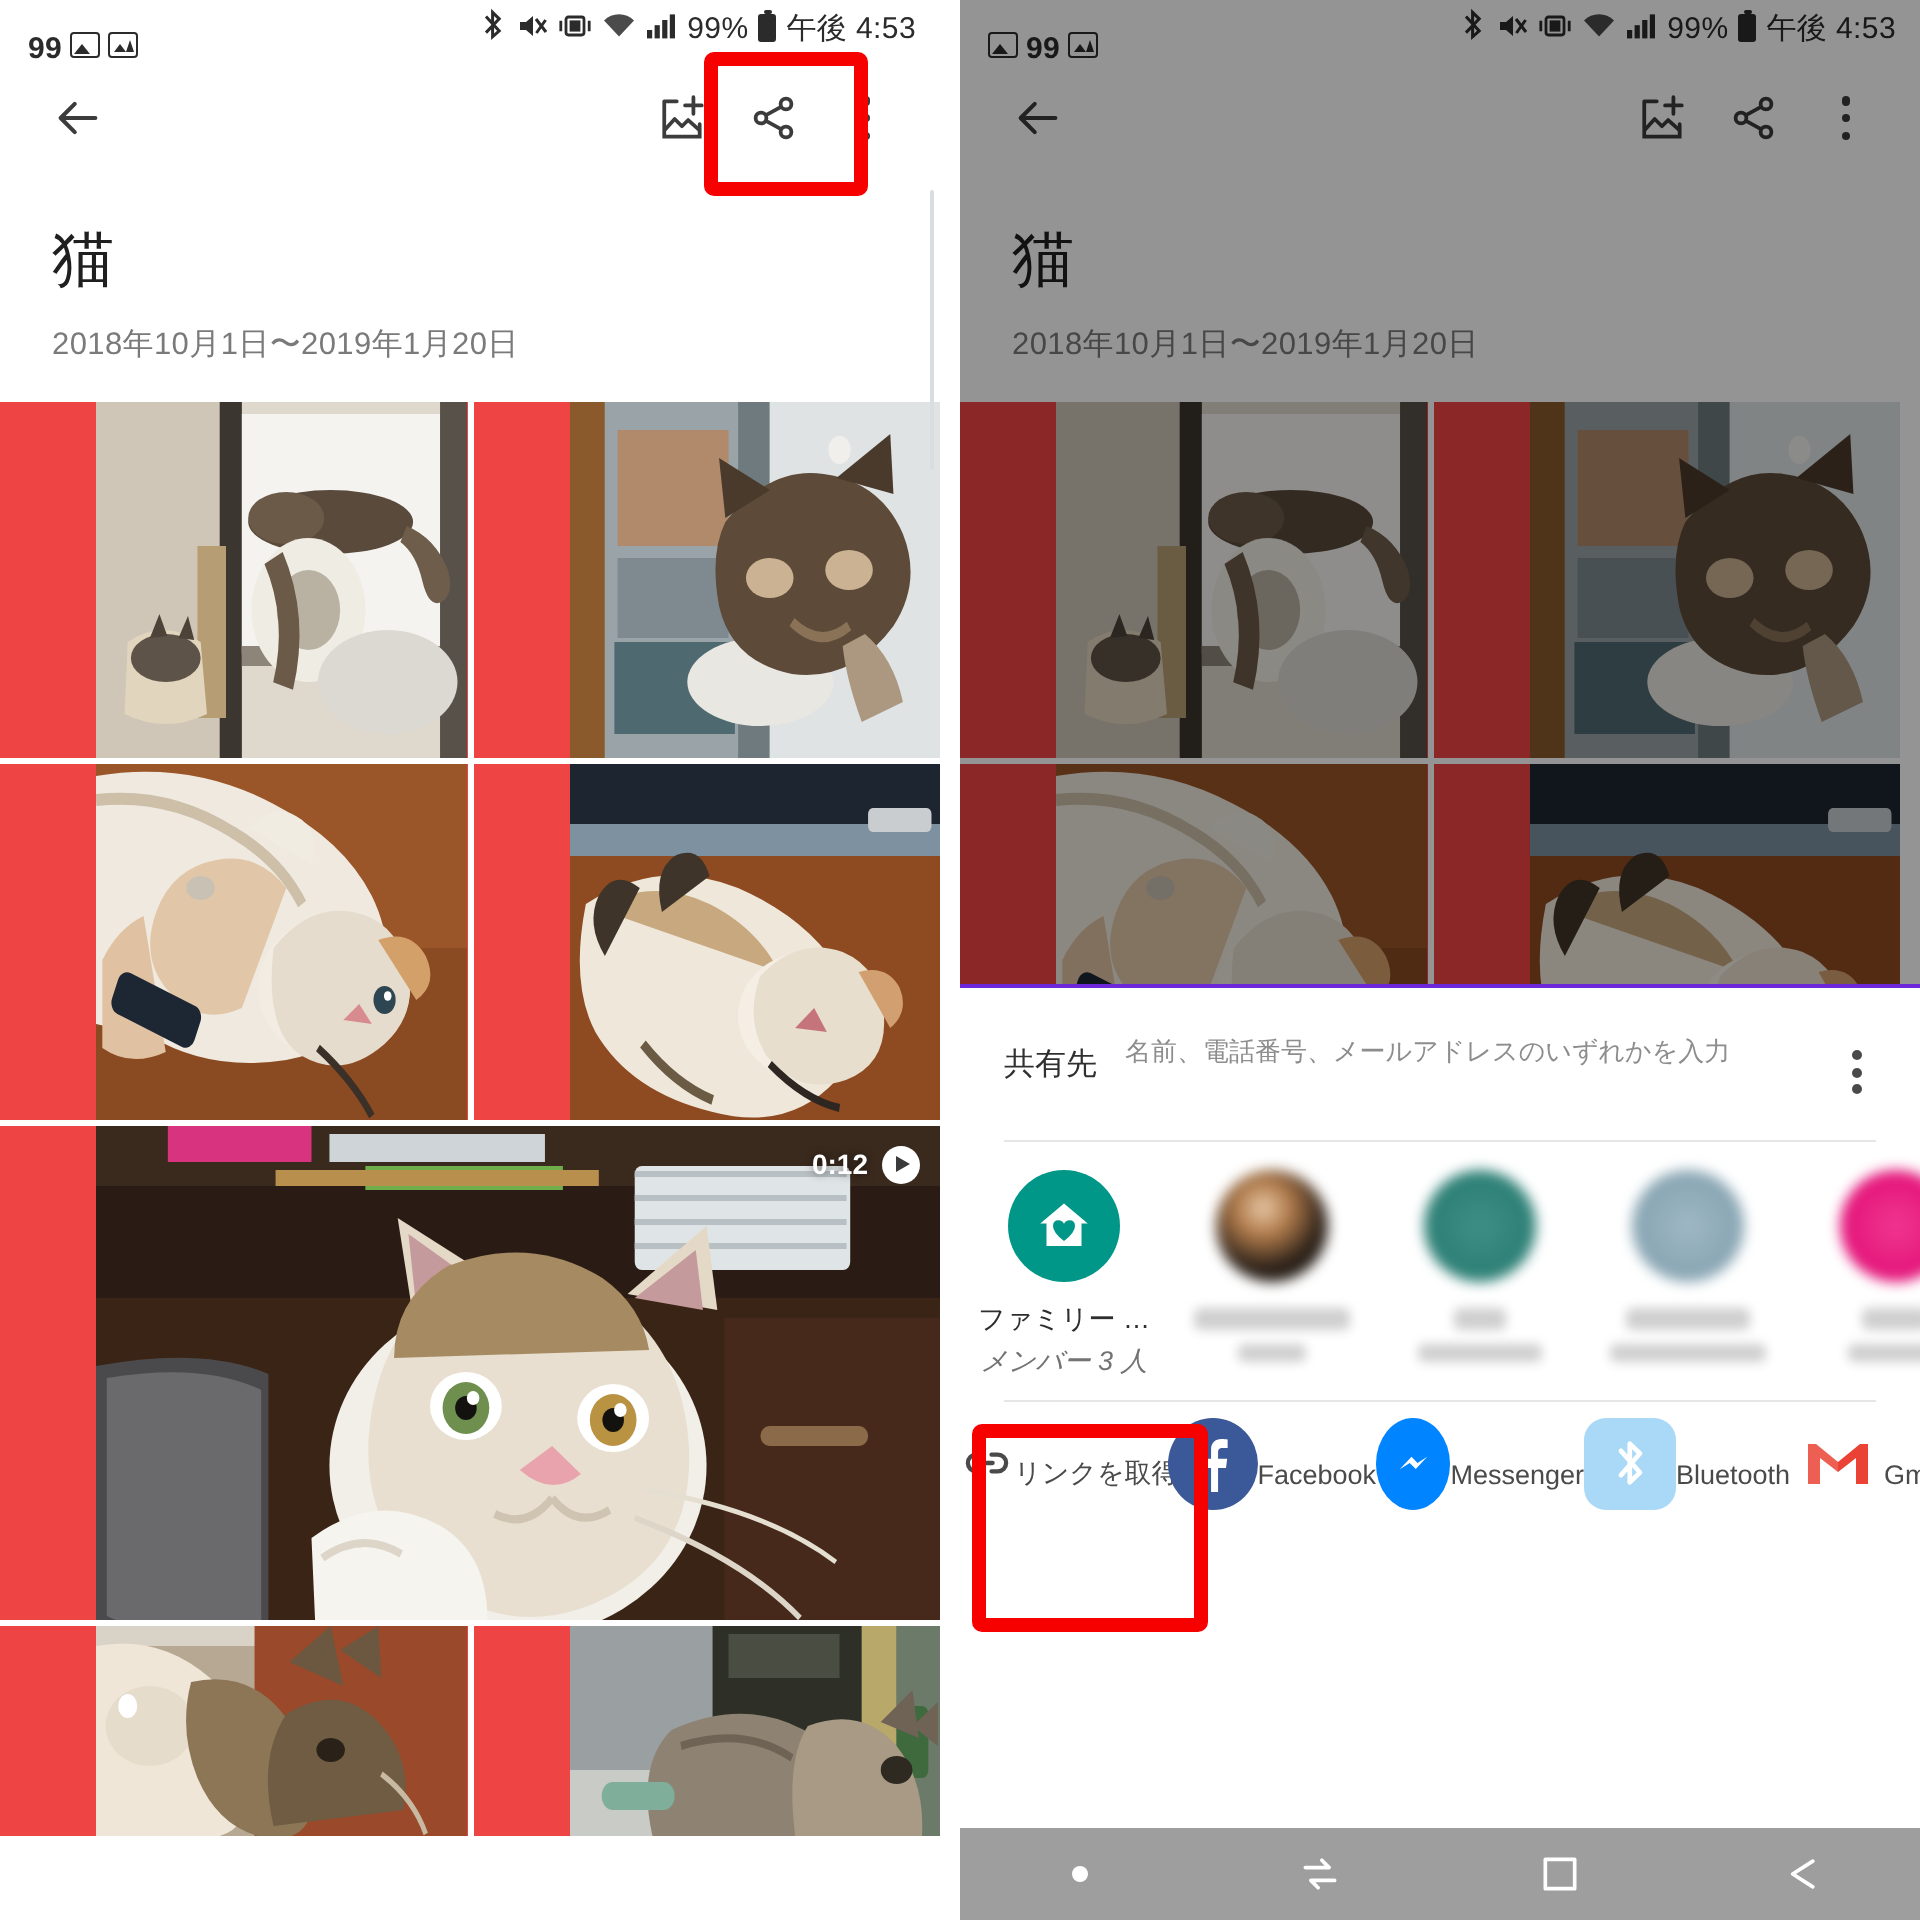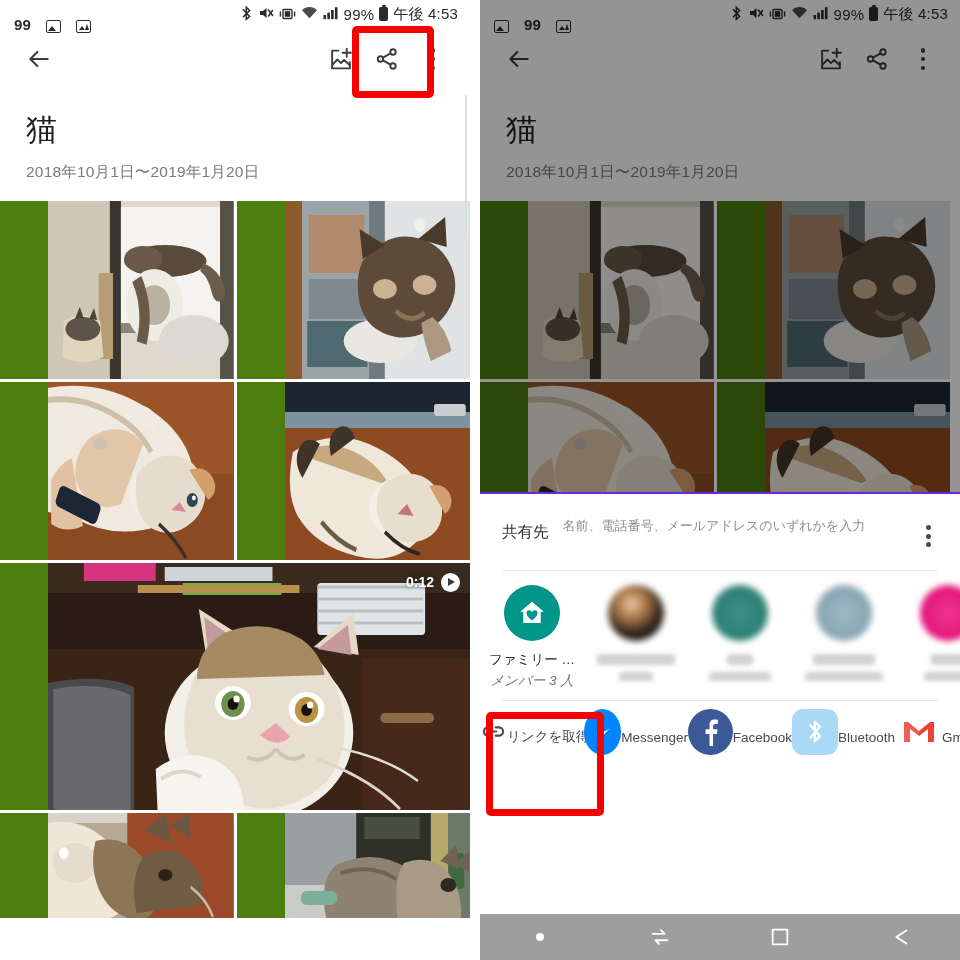--- a/index.html
+++ b/index.html
@@ -17,21 +17,21 @@
 
   
   .statusbar {
     position: relative; height: 28px; width: 100%;
     display: flex; align-items: center;
     padding: 0 12px 0 14px;
     font-size: 15px; font-weight: bold; color: #2b2b2b;
     letter-spacing: .2px;
     z-index: 5;
   }
-  .sb-left { display:flex; align-items:flex-end; gap:15px;margin-top:20px; }
+  .sb-left { display:flex; align-items:flex-start; gap:4px;margin-top:20px; }
   .sb-right { margin-left: auto; display:flex; align-items:center; gap:5px; font-weight: normal; }
   .sb-right .pct { font-weight: normal; font-size: 15px; }
   .sb-right .clock { font-weight: normal; font-size: 15px; }
   .sb-ico { display:inline-block; line-height:1; }
   .mini-icon { width:15px; height:13px; position:relative; display:inline-block; }
   .mini-icon.photo { border:1.6px solid #2b2b2b; border-radius:2px; }
   .mini-icon.photo::after{
     content:""; position:absolute; left:1.2px; bottom:1px;
     border-left:4px solid transparent; border-right:4px solid transparent;
     border-bottom:5px solid #2b2b2b;
@@ -67,21 +67,21 @@
   .kebab i { width:4.5px; height:4.5px; border-radius:50%; background:#3c3c3c; display:block;}
 
   
   .album-head { padding: 22px 0 18px 26px; background:transparent; position:relative; z-index:3;}
   .album-title { font-size: 31px; color:#1f1f1f; line-height:1.15; font-weight: normal;}
   .album-sub { font-size: 15.5px; color:#7a7a7a; margin-top: 14px; letter-spacing:.2px;}
 
   
   .grid { width:100%; position:relative; z-index:2;}
   .grid-row { display:flex; gap:3px; margin-bottom:3px; }
-  .cell { position:relative; overflow:hidden; background:#4d7c0f;padding-left:48px; }
+  .cell { position:relative; overflow:hidden; background:#ef4444;padding-left:48px; }
   .cell.half { width: 233.5px; height: 178px; }
   .cell.full { width: 470px; height: 247px; }
   .cell.bottom { width: 233.5px; height: 105px; }
   .cell svg { display:block; width:100%; height:100%; }
 
   .vid-badge {
     position:absolute; right:10px; top:10px;
     display:flex; align-items:center; gap:7px;
     color:#fff; font-size:14px; font-weight:bold;
     text-shadow: 0 0 4px rgba(0,0,0,.55);
@@ -703,35 +703,35 @@
           <div class="app-ico">
             <svg width="27" height="27" viewBox="0 0 24 24">
               <path d="M9.5 12h5" stroke="#4a4a4a" stroke-width="1.9" stroke-linecap="round"></path>
               <path d="M10 8.3H7.2a3.7 3.7 0 0 0 0 7.4H10" fill="none" stroke="#4a4a4a" stroke-width="1.9" stroke-linecap="round"></path>
               <path d="M14 8.3h2.8a3.7 3.7 0 0 1 0 7.4H14" fill="none" stroke="#4a4a4a" stroke-width="1.9" stroke-linecap="round"></path>
             </svg>
           </div>
           <div class="app-label">リンクを取得</div>
         </div>
         <div class="app">
+          <div class="app-ico fb">
+            <svg width="28" height="28" viewBox="0 0 24 24">
+              <path d="M14.6 24V13.7h3.4l.5-4h-3.9V7.1c0-1.2.3-2 2-2h2.1V1.5C18.3 1.4 17.2 1.3 16 1.3c-2.6 0-4.4 1.6-4.4 4.5v3.9H8.2v4h3.4V24z" fill="#fff"></path>
+            </svg>
+          </div>
+          <div class="app-label">Facebook</div>
+        </div>
+        <div class="app">
           <div class="app-ico msgr">
             <svg width="30" height="30" viewBox="0 0 24 24">
               <path d="M12 2.2C6.5 2.2 2.3 6.2 2.3 11.6c0 3 1.4 5.7 3.7 7.4v3.6l3.4-1.9c.8.2 1.7.3 2.6.3 5.5 0 9.7-4 9.7-9.4s-4.2-9.4-9.7-9.4z" fill="#0084ff"></path>
               <path d="M6.3 14.1 11 9.1l2.4 2.5 3.9-2.5-4.6 4.9-2.4-2.4z" fill="#fff"></path>
             </svg>
           </div>
           <div class="app-label">Messenger</div>
-        </div>
-        <div class="app">
-          <div class="app-ico fb">
-            <svg width="28" height="28" viewBox="0 0 24 24">
-              <path d="M14.6 24V13.7h3.4l.5-4h-3.9V7.1c0-1.2.3-2 2-2h2.1V1.5C18.3 1.4 17.2 1.3 16 1.3c-2.6 0-4.4 1.6-4.4 4.5v3.9H8.2v4h3.4V24z" fill="#fff"></path>
-            </svg>
-          </div>
-          <div class="app-label">Facebook</div>
         </div>
         <div class="app">
           <div class="app-ico bt">
             <svg width="22" height="27" viewBox="0 0 16 24">
               <path d="M4 6.6 L12.4 16.2 L7.9 20.6 V3.4 L12.4 7.8 L4 17.4" fill="none" stroke="#fff" stroke-width="2.1" stroke-linejoin="round" stroke-linecap="round"></path>
             </svg>
           </div>
           <div class="app-label">Bluetooth</div>
         </div>
         <div class="app">

